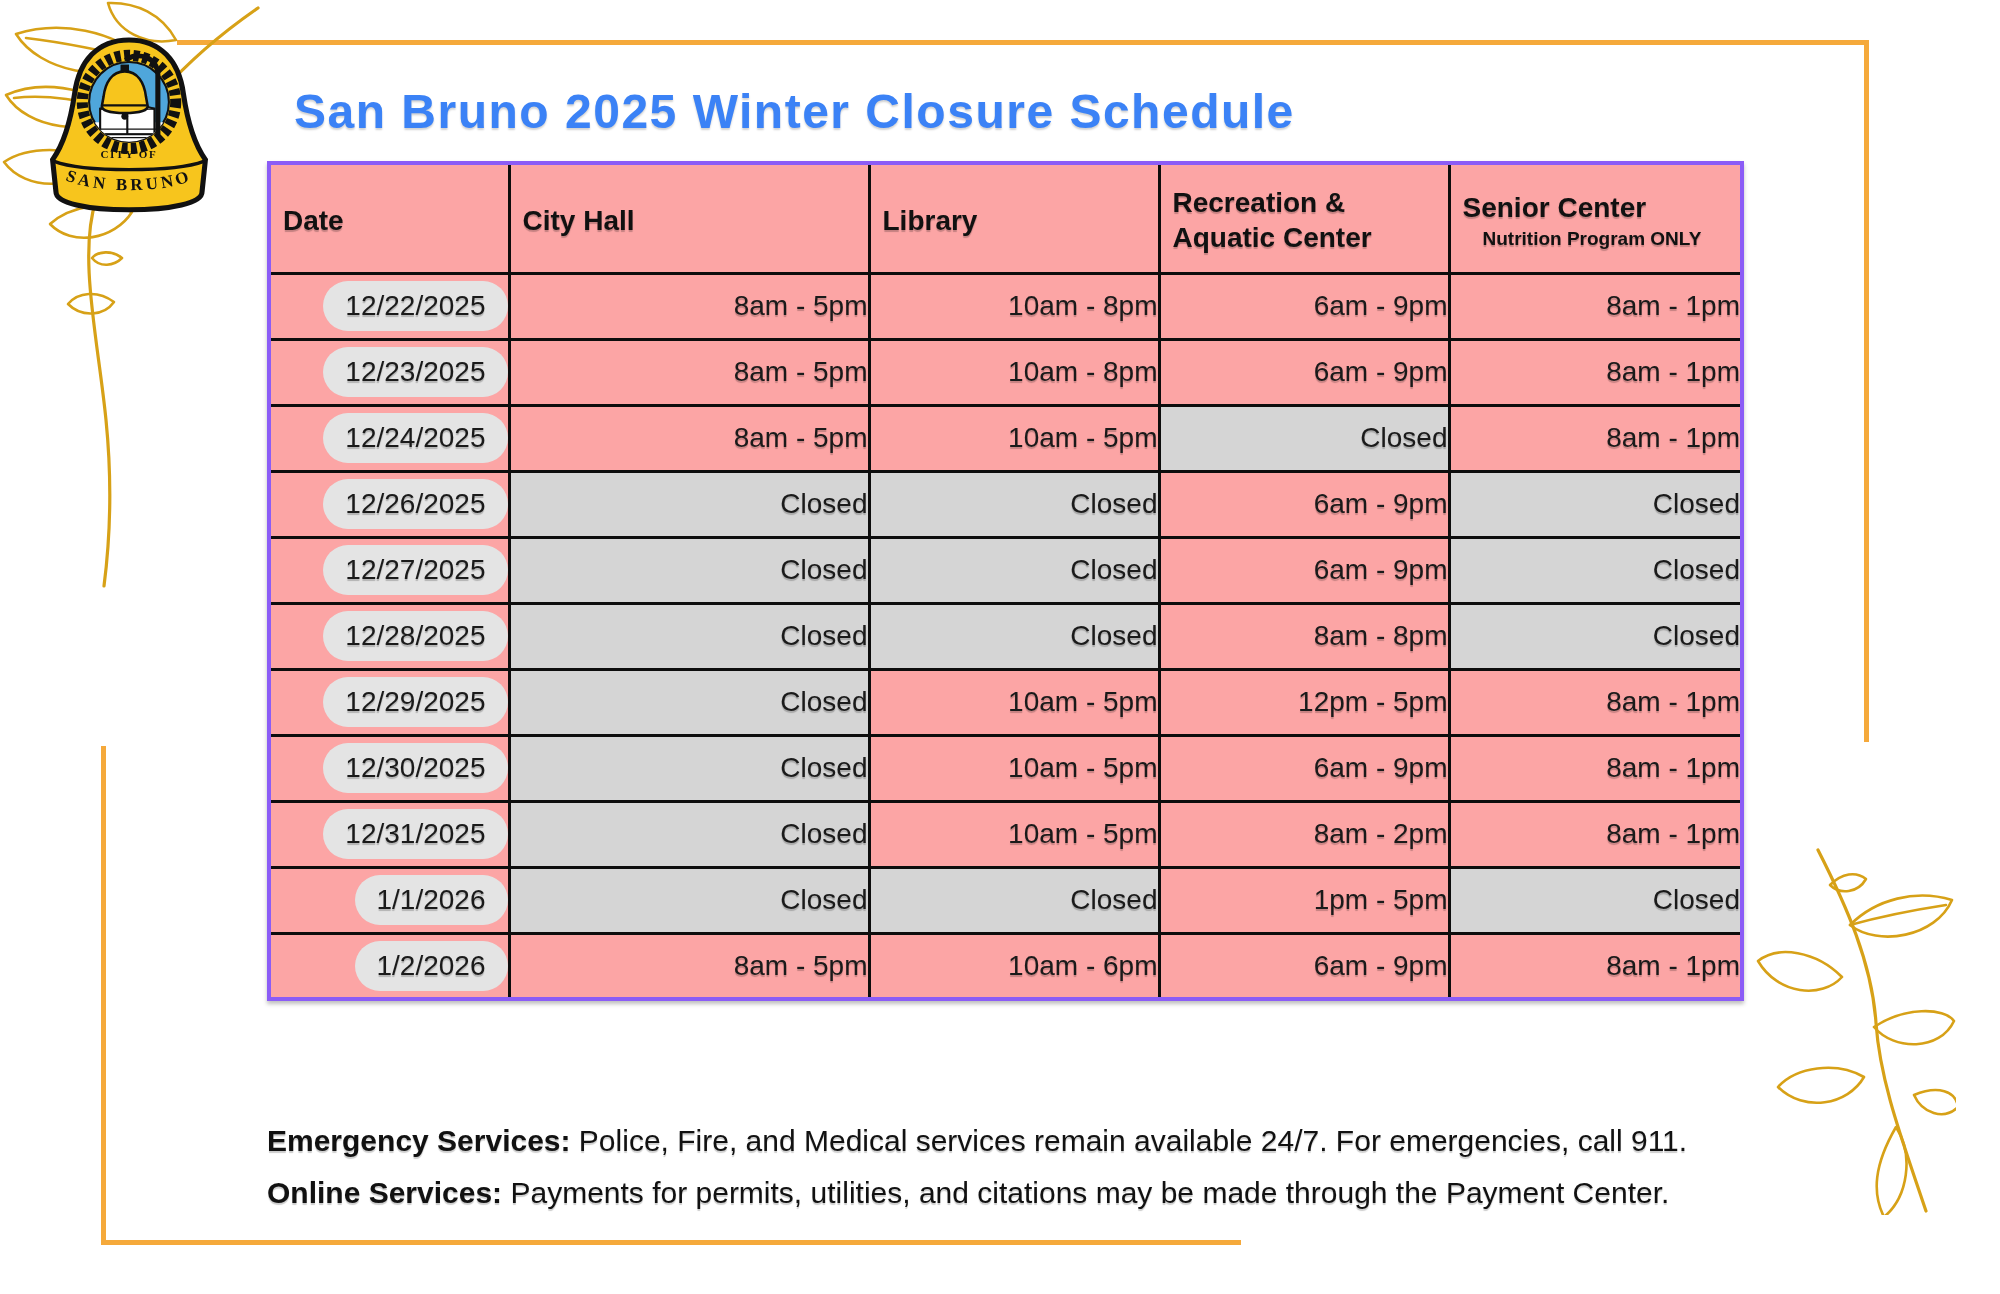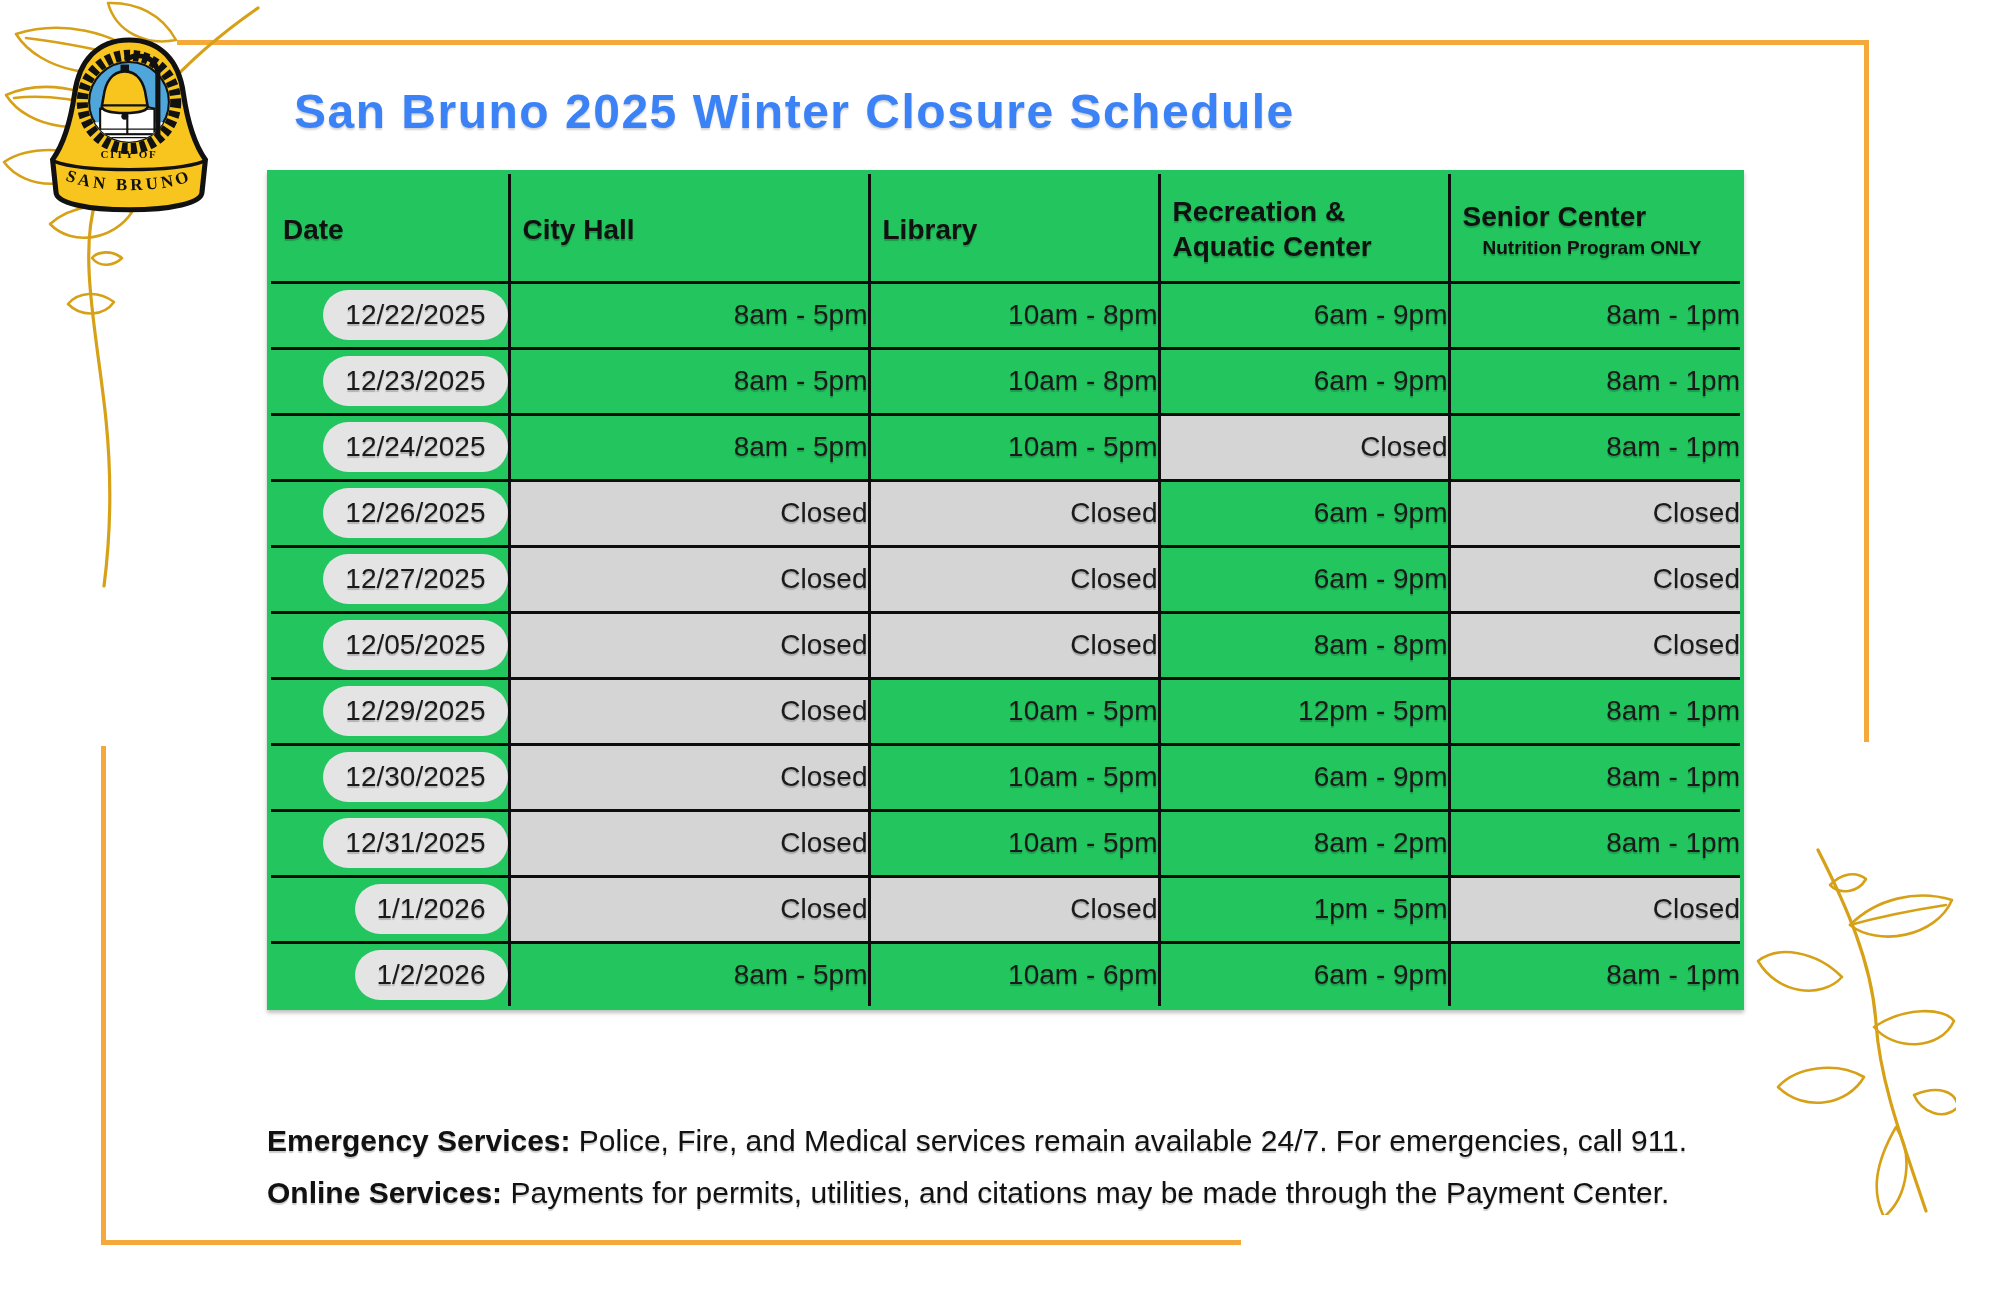--- a/index.html
+++ b/index.html
@@ -20,23 +20,23 @@
   
   .logo{position:absolute;left:44px;top:34px;}
   
   .title{
     position:absolute;left:262px;top:52px;width:1620px;
     font-size:48px;font-weight:800;letter-spacing:1.5px;color:#3b82f6;
     text-shadow:0 2px 2px rgba(0,0,0,0.18);white-space:nowrap;margin-left:32px;
   }
   
   table.schedule{
-    position:absolute;left:267px;top:170px;width:1473px;
-    border-collapse:collapse;table-layout:fixed;background:#22c55e;
-    border:4px solid #22c55e;box-shadow:0 3px 4px rgba(0,0,0,0.25);
+    position:absolute;left:267px;top:161px;width:1473px;
+    border-collapse:collapse;table-layout:fixed;background:#fca5a5;
+    border:4px solid #8b5cf6;box-shadow:0 3px 4px rgba(0,0,0,0.25);
   }
   table.schedule th,table.schedule td{
     border:3px solid #0d0d0d;padding:0 0 0 12px;text-align:left;
     text-shadow:0 1.5px 1px rgba(0,0,0,0.22);
   }
   table.schedule thead tr{height:110px;}
   table.schedule tbody tr{height:66px;}
   table.schedule th{vertical-align:middle;padding-top:4px;}
   .th-main{font-size:28px;font-weight:700;line-height:1.25;white-space:pre-line;}
   .th-sub{font-size:19px;font-weight:700;margin-top:3px;margin-left:20px;}
@@ -183,21 +183,21 @@
           <td class="closed">Closed</td>
         </tr>
         <tr>
           <td class="date-cell"><span class="pill">12/27/2025</span></td>
           <td class="closed">Closed</td>
           <td class="closed">Closed</td>
           <td>6am - 9pm</td>
           <td class="closed">Closed</td>
         </tr>
         <tr>
-          <td class="date-cell"><span class="pill">12/05/2025</span></td>
+          <td class="date-cell"><span class="pill">12/28/2025</span></td>
           <td class="closed">Closed</td>
           <td class="closed">Closed</td>
           <td>8am - 8pm</td>
           <td class="closed">Closed</td>
         </tr>
         <tr>
           <td class="date-cell"><span class="pill">12/29/2025</span></td>
           <td class="closed">Closed</td>
           <td>10am - 5pm</td>
           <td>12pm - 5pm</td>

